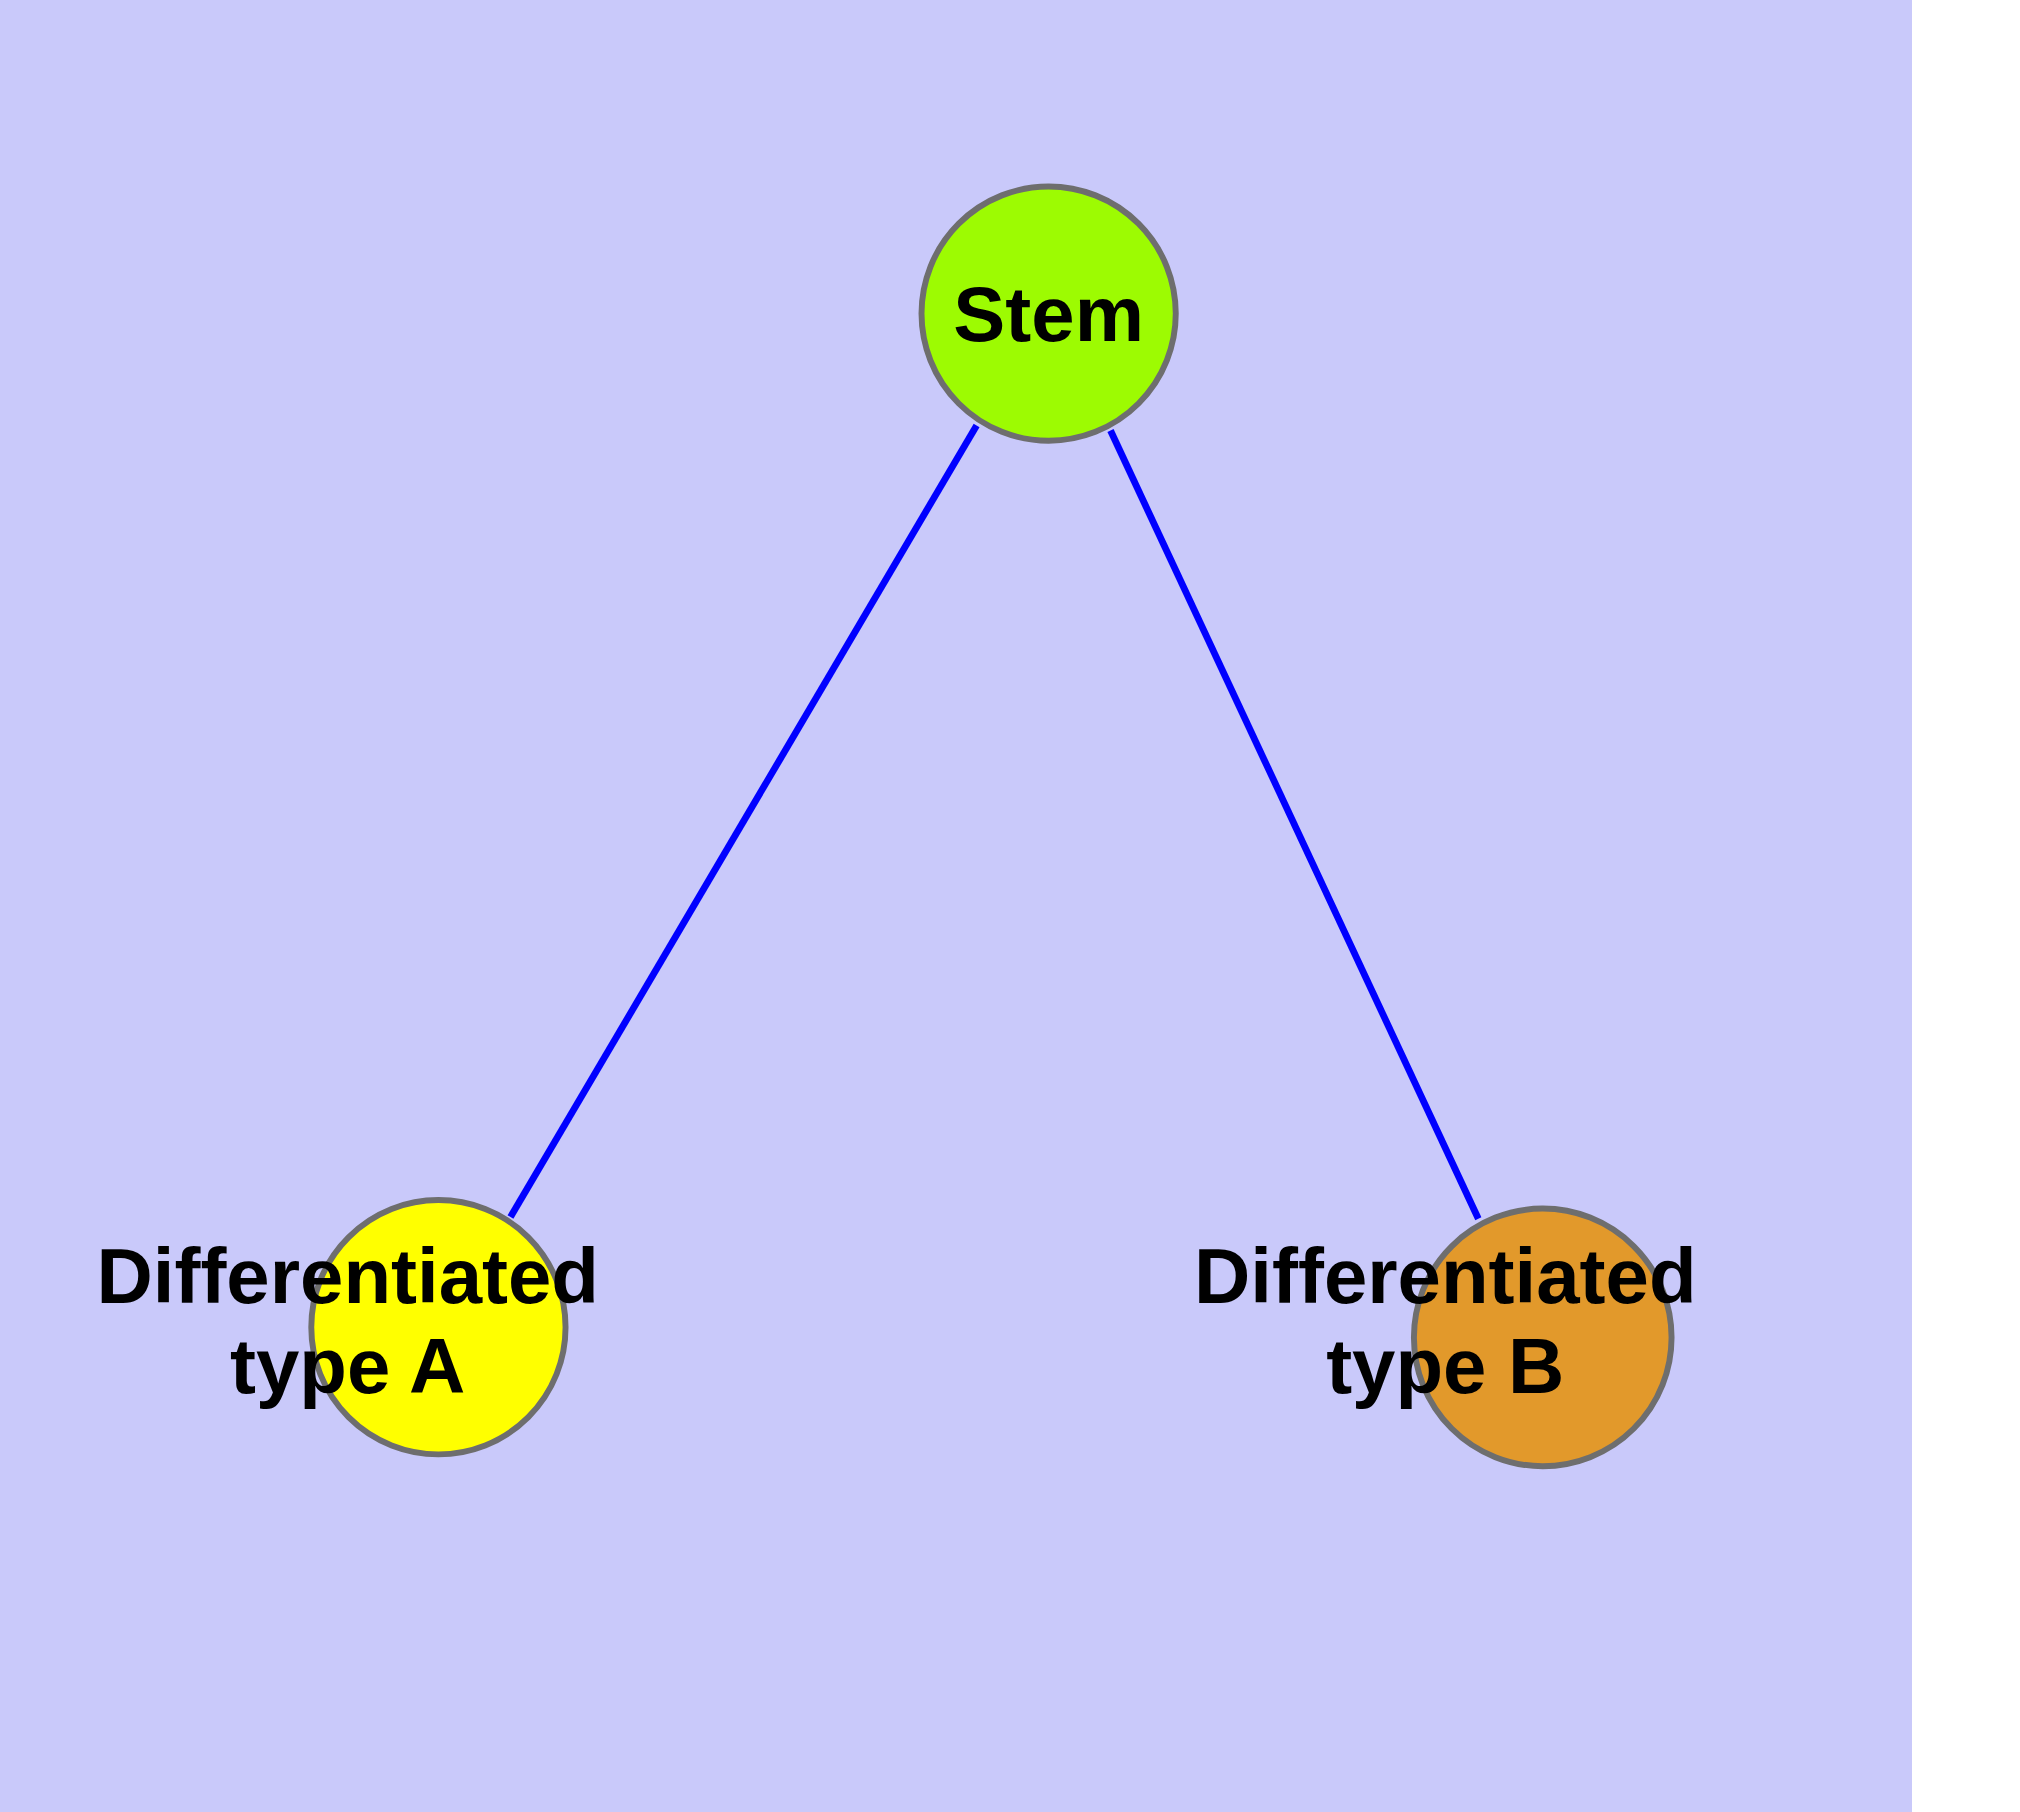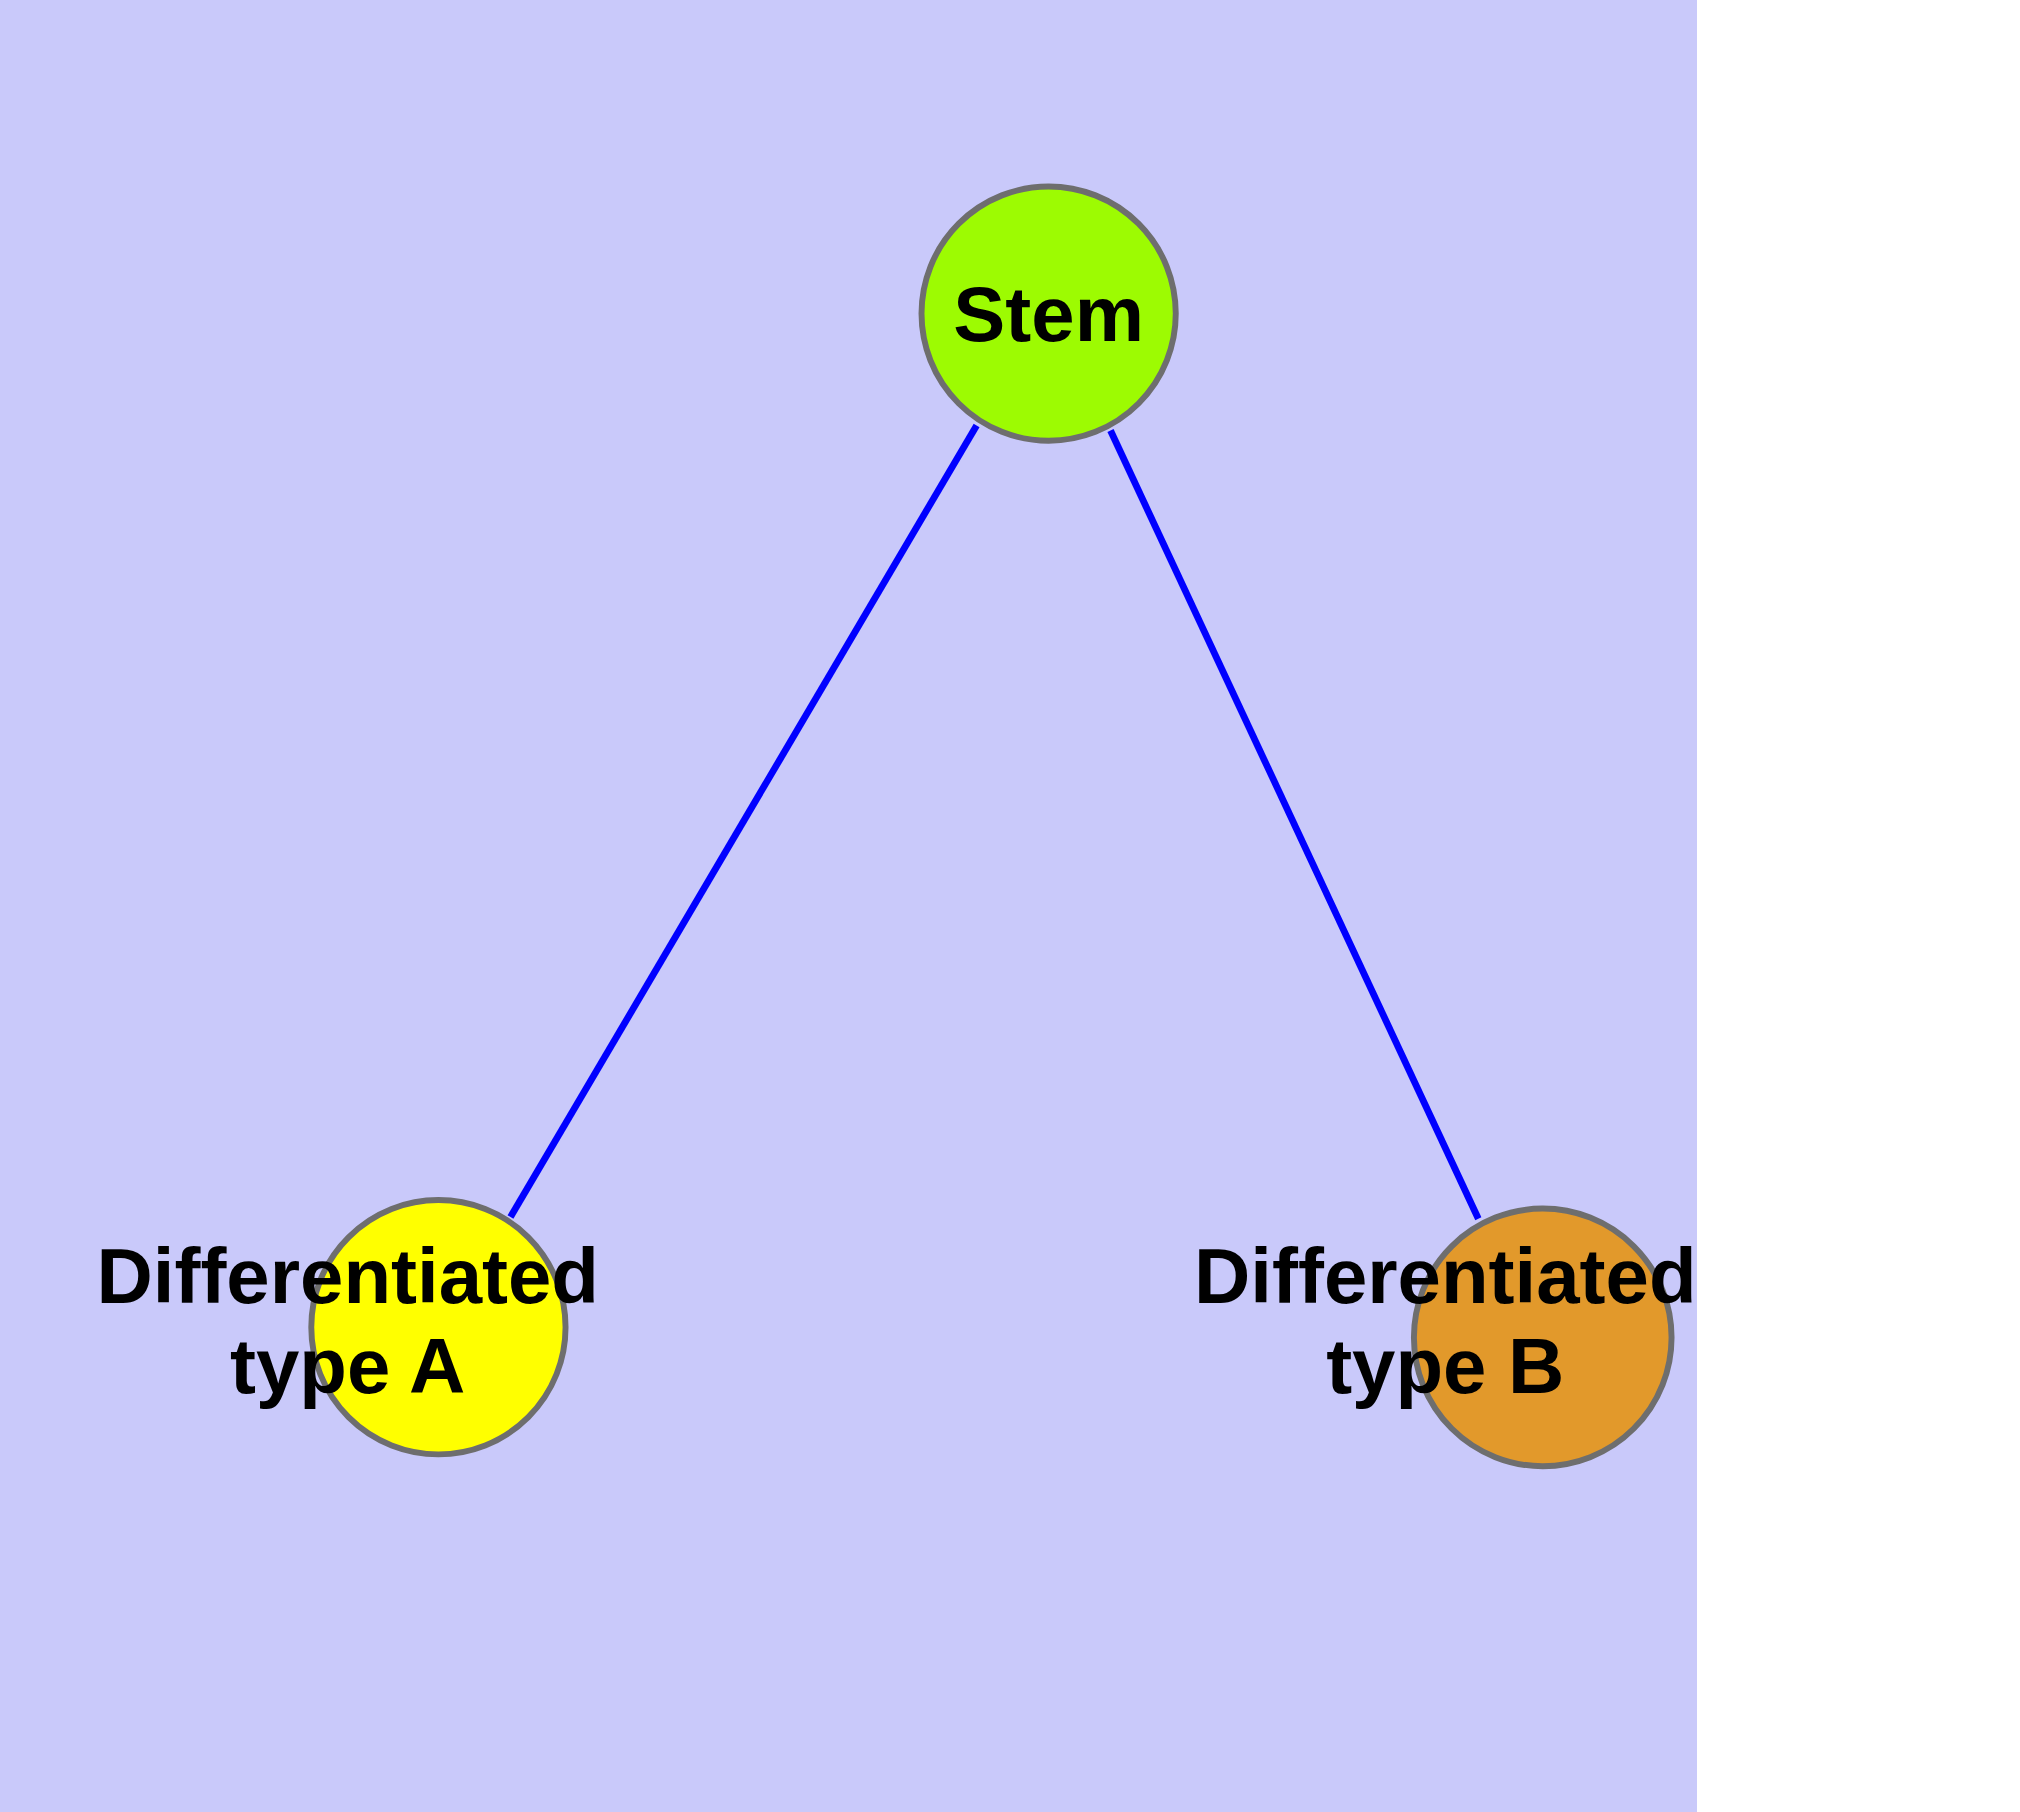--- a/index.html
+++ b/index.html
@@ -2,21 +2,21 @@
 <html style="font-size:13.6px"><head>
 <meta charset="utf-8">
 <style>
   html, body {
     margin: 0;
     padding: 0;
     background: #ffffff;
   }
   #canvas {
     position: relative;
-    width: 1697px;
+    width: 1912px;
     height: 1812px;
     background: #c9c9fa;
     overflow: hidden;
     font-family: "Liberation Sans", sans-serif;
   }
   #graph-svg {
     position: absolute;
     left: 0;
     top: 0;
     width: 2021px;

